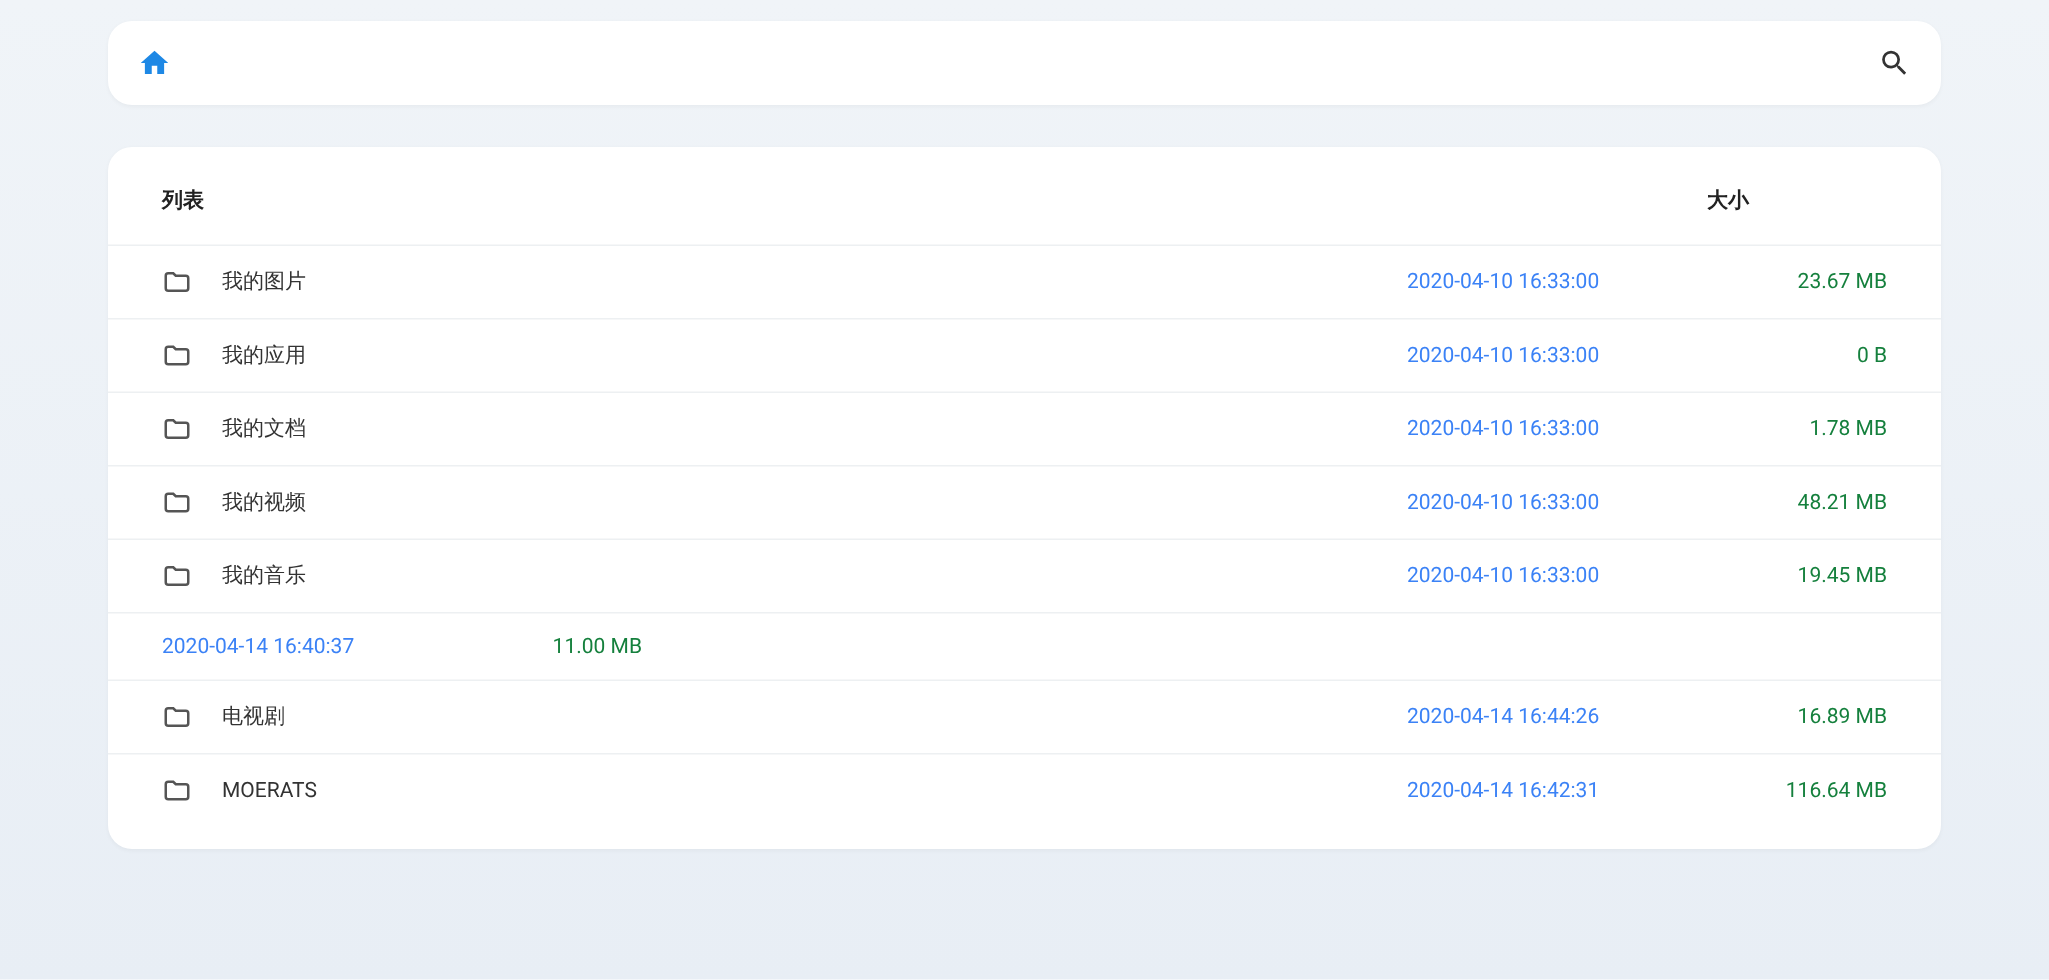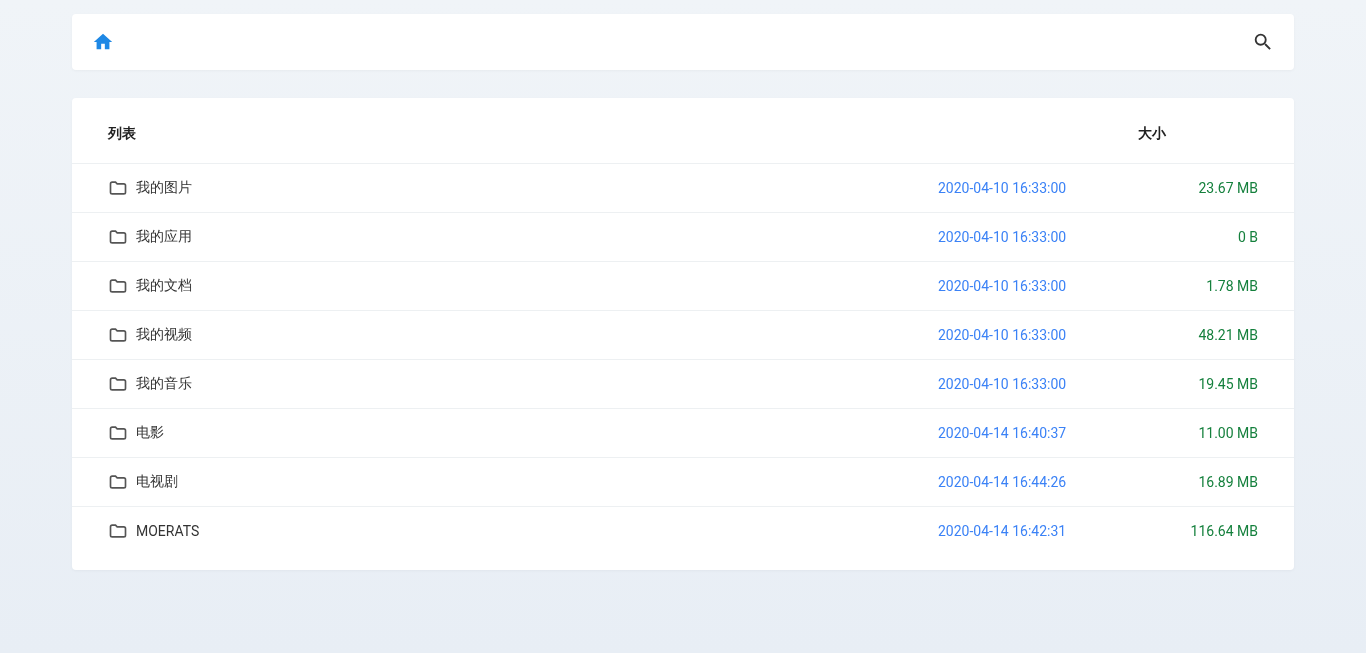--- a/index.html
+++ b/index.html
@@ -9,21 +9,21 @@
     }
     body {
       font-family: -apple-system, BlinkMacSystemFont, "Segoe UI", Roboto, "Helvetica Neue", Arial, sans-serif;
       background: linear-gradient(180deg, #f0f4f8 0%, #e8eef5 100%);
       min-height: 653px;
       width: 1366px;
       padding: 14px 72px;
     }
     .card {
       background: #ffffff;
-      border-radius: 4px;
+      border-radius: 16px;
       box-shadow: 0 1px 3px rgba(0,0,0,0.04);
     }
     .top-bar {
       height: 56px;
       display: flex;
       align-items: center;
       justify-content: space-between;
       padding: 0 20px;
       margin-bottom: 28px;
     }
@@ -66,21 +66,21 @@
       padding: 14px 36px;
       border-top: 1px solid #edf0f2;
       font-size: 14px;
       color: #333;
       cursor: pointer;
     }
     .file-name-cell {
       flex: 1;
       display: flex;
       align-items: center;
-      gap: 8px;
+      gap: 20px;
     }
     .folder-icon {
       display: inline-flex;
       color: #555;
     }
     .file-time-cell {
       width: 200px;
       color: #3b82f6;
     }
     .file-size-cell {
@@ -172,28 +172,20 @@
             <svg width="20" height="20" viewBox="0 0 24 24" fill="none" stroke="currentColor" stroke-width="2">
               <path d="M3 7a2 2 0 0 1 2-2h4l2 2h8a2 2 0 0 1 2 2v8a2 2 0 0 1-2 2H5a2 2 0 0 1-2-2V7z"></path>
             </svg>
           </span>
           <span>我的音乐</span>
         </div>
         <div class="file-time-cell">2020-04-10 16:33:00</div>
         <div class="file-size-cell">19.45 MB</div>
       </div>
       <div class="file-row">
-        <div class="file-name-cell">
-          <span class="folder-icon">
-            <svg width="20" height="20" viewBox="0 0 24 24" fill="none" stroke="currentColor" stroke-width="2">
-              <path d="M3 7a2 2 0 0 1 2-2h4l2 2h8a2 2 0 0 1 2 2v8a2 2 0 0 1-2 2H5a2 2 0 0 1-2-2V7z"></path>
-            </svg>
-          </span>
-          <span>电影</span>
-        </div>
         <div class="file-time-cell">2020-04-14 16:40:37</div>
         <div class="file-size-cell">11.00 MB</div>
       </div>
       <div class="file-row">
         <div class="file-name-cell">
           <span class="folder-icon">
             <svg width="20" height="20" viewBox="0 0 24 24" fill="none" stroke="currentColor" stroke-width="2">
               <path d="M3 7a2 2 0 0 1 2-2h4l2 2h8a2 2 0 0 1 2 2v8a2 2 0 0 1-2 2H5a2 2 0 0 1-2-2V7z"></path>
             </svg>
           </span>

